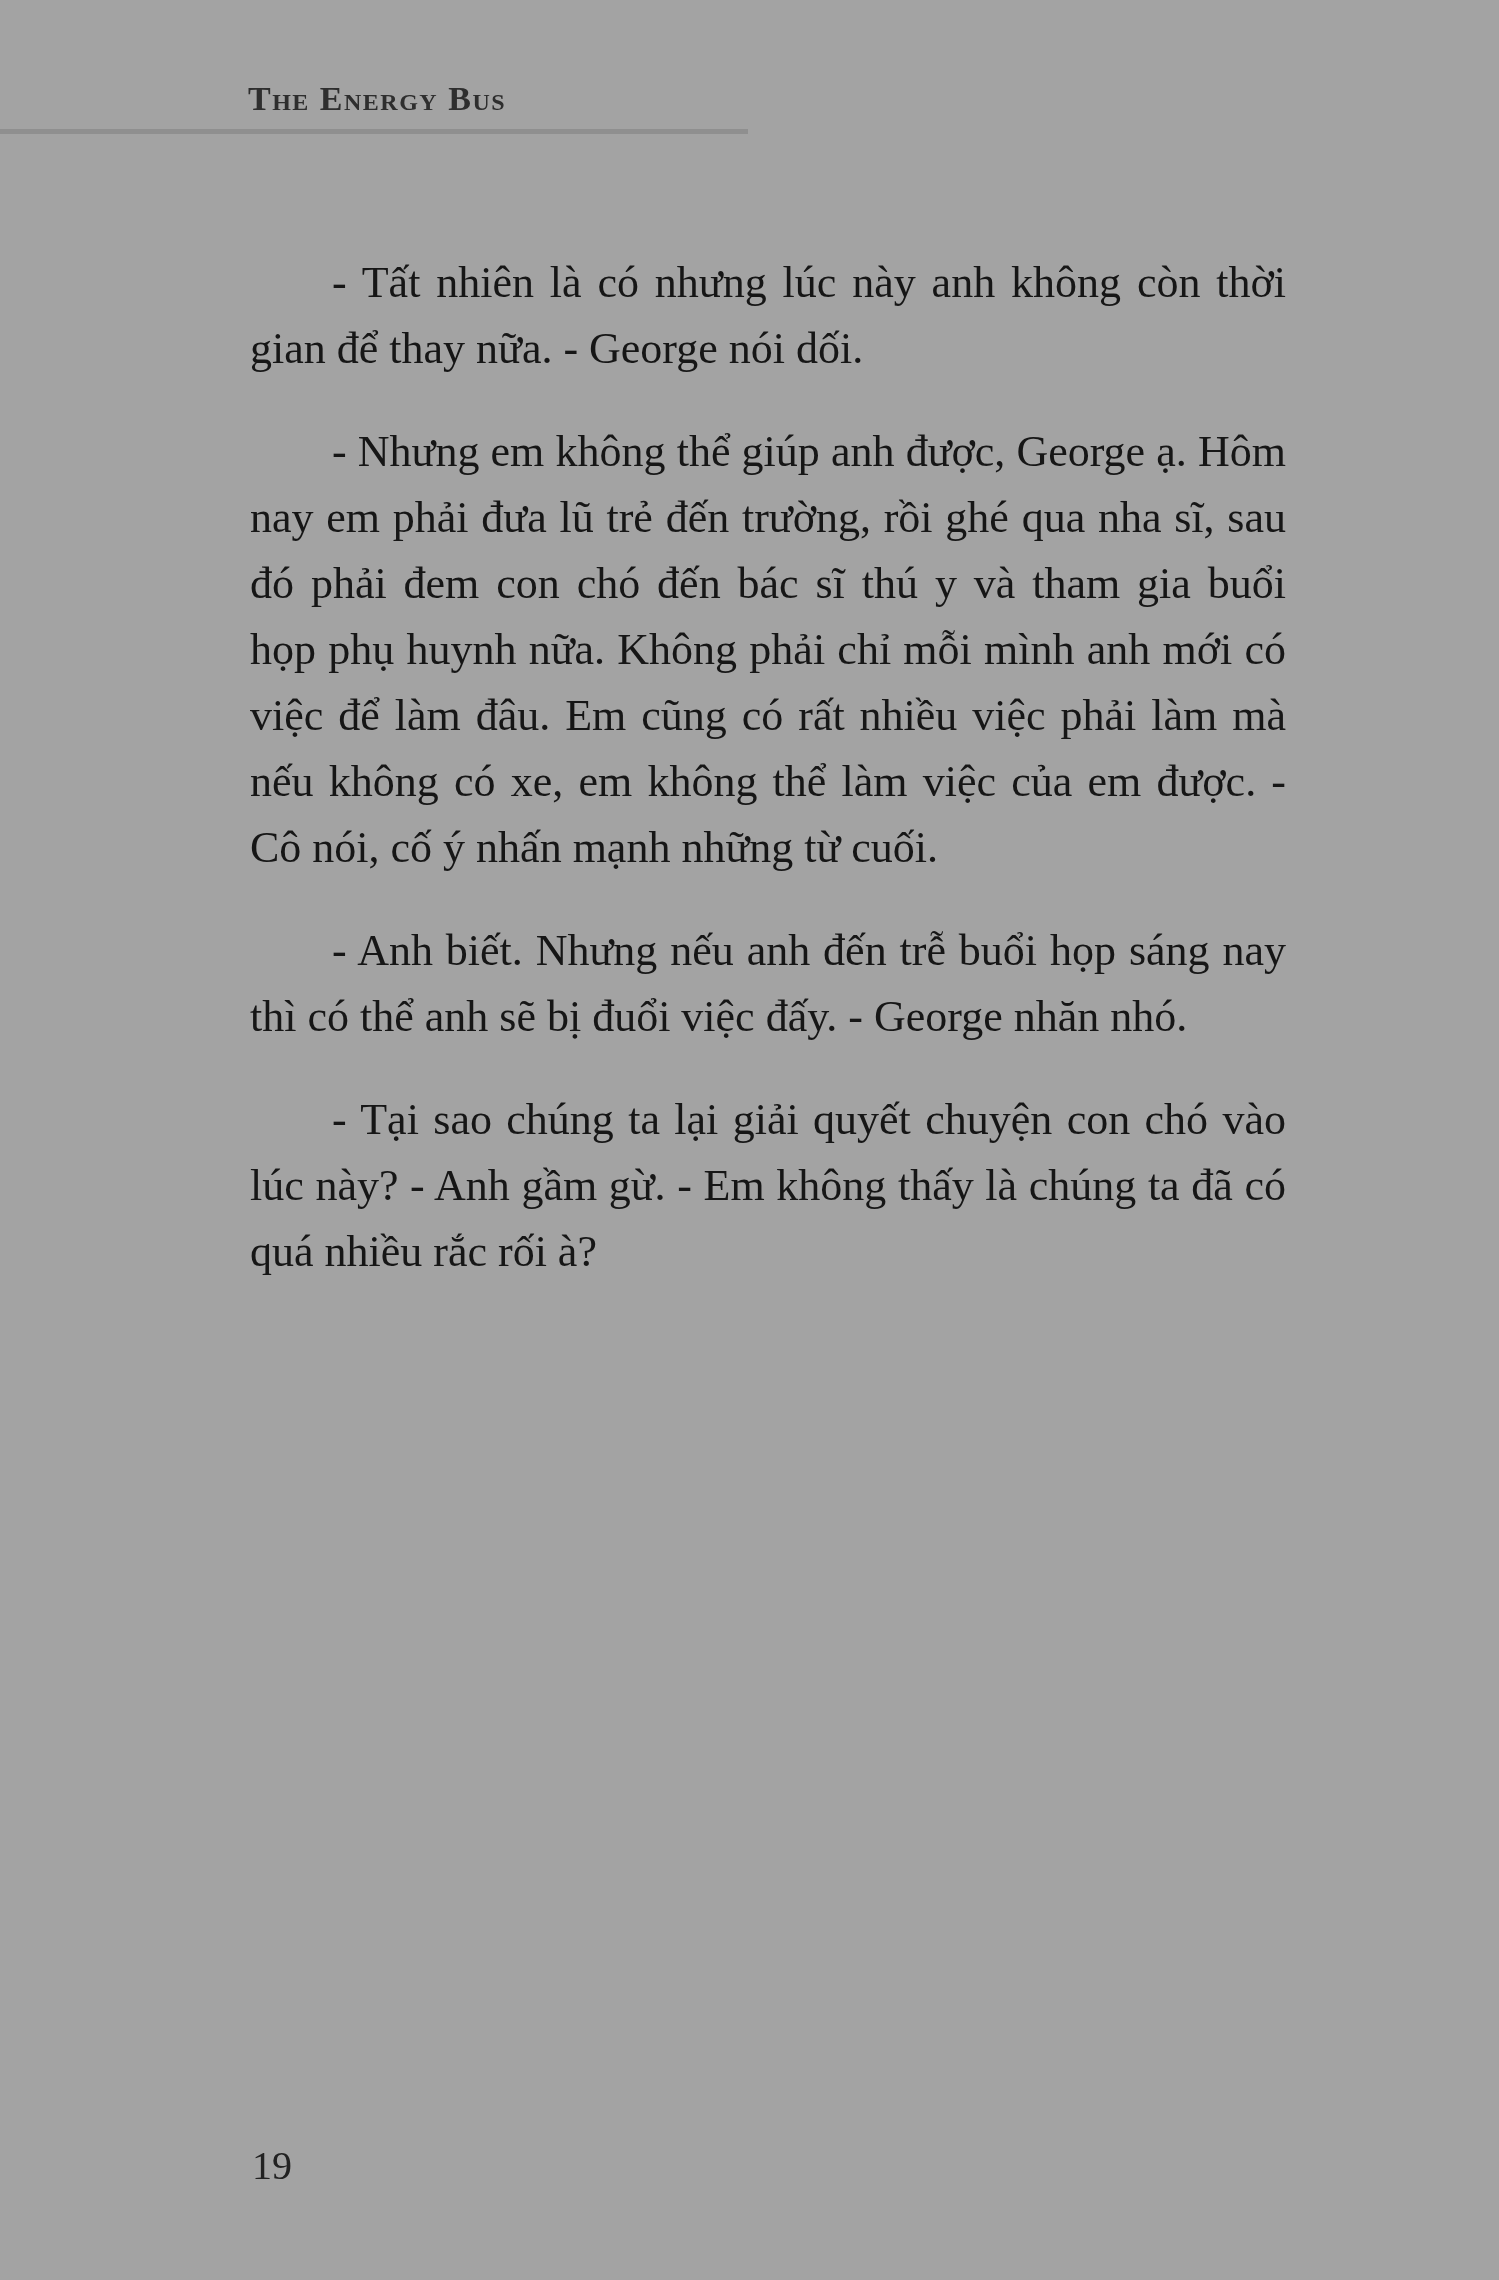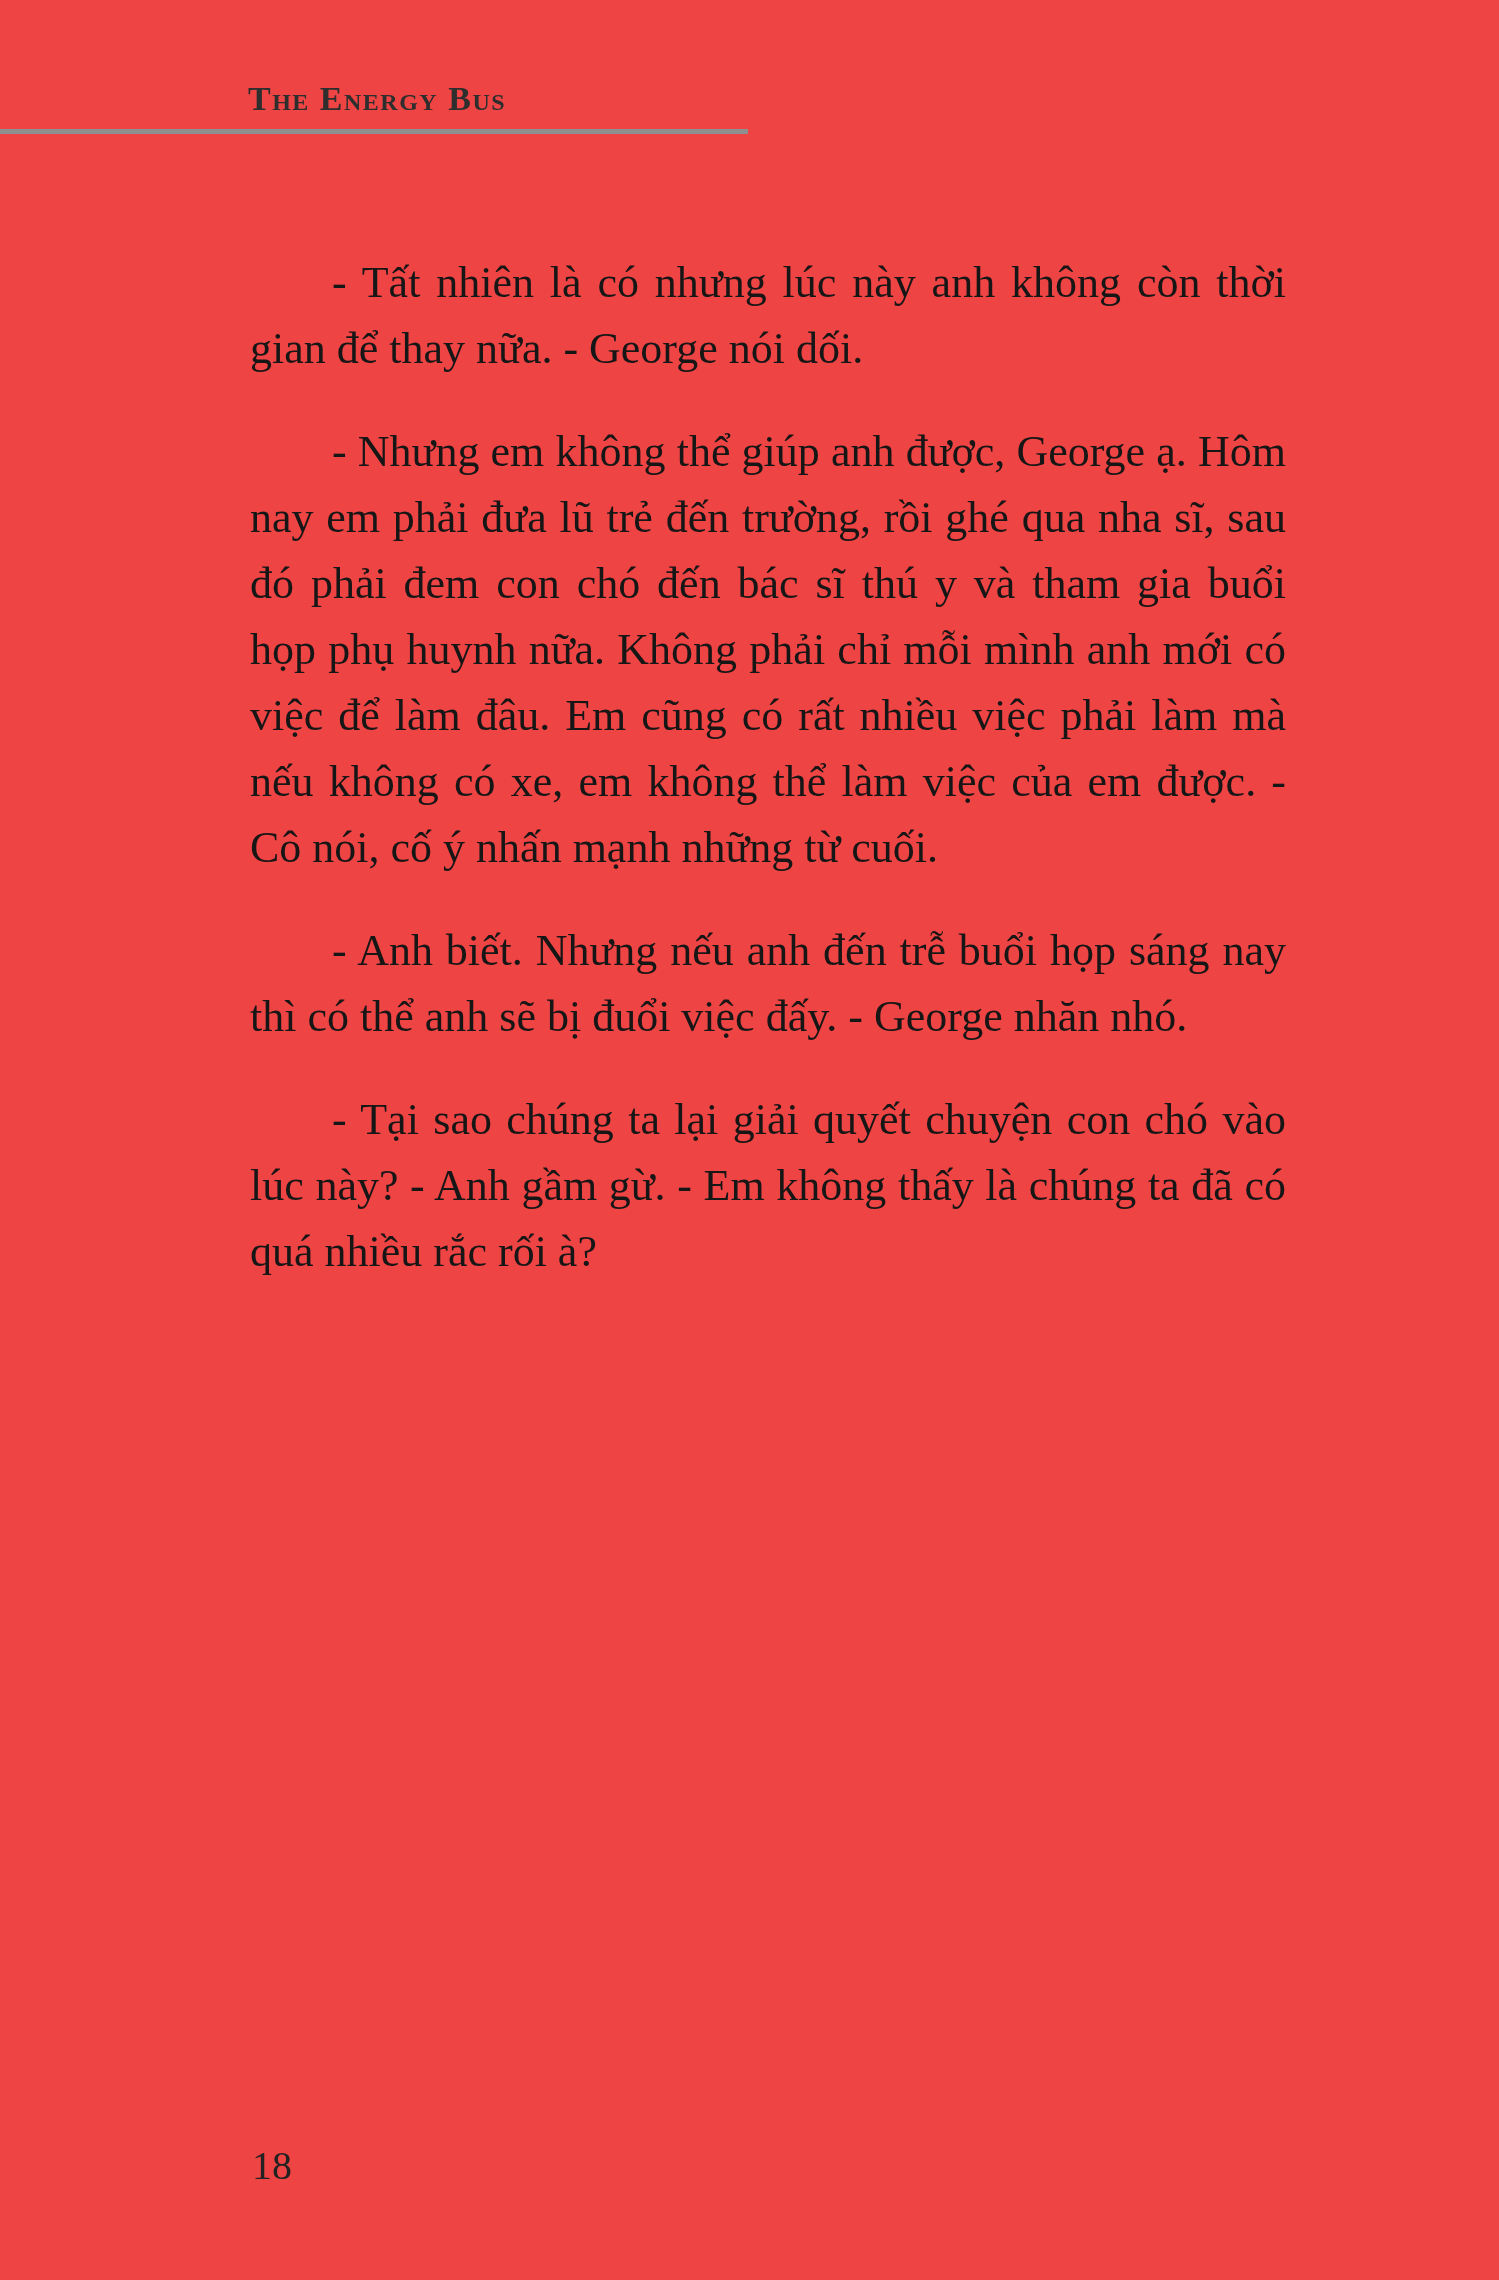--- a/index.html
+++ b/index.html
@@ -4,21 +4,21 @@
   <style>
     html, body {
       margin: 0;
       padding: 0;
       background: #ffffff;
     }
     .page {
       position: relative;
       width: 1499px;
       height: 2280px;
-      background: #ef4444;
+      background: #a3a3a3;
       overflow: hidden;
       font-family: "Liberation Serif", "DejaVu Serif", serif;
       color: #161616;
     }
     .header-title {
       position: absolute;
       left: 248px;
       top: 80px;
       font-variant: small-caps;
       font-weight: bold;
@@ -67,15 +67,15 @@
 
   <div class="header-rule"></div>
 
   <div class="body-text">
     <p>- Tất nhiên là có nhưng lúc này anh không còn thời gian để thay nữa. - George nói dối.</p>
     <p>- Nhưng em không thể giúp anh được, George ạ. Hôm nay em phải đưa lũ trẻ đến trường, rồi ghé qua nha sĩ, sau đó phải đem con chó đến bác sĩ thú y và tham gia buổi họp phụ huynh nữa. Không phải chỉ mỗi mình anh mới có việc để làm đâu. Em cũng có rất nhiều việc phải làm mà nếu không có xe, em không thể làm việc của em được. - Cô nói, cố ý nhấn mạnh những từ cuối.</p>
     <p>- Anh biết. Nhưng nếu anh đến trễ buổi họp sáng nay thì có thể anh sẽ bị đuổi việc đấy. - George nhăn nhó.</p>
     <p>- Tại sao chúng ta lại giải quyết chuyện con chó vào lúc này? - Anh gầm gừ. - Em không thấy là chúng ta đã có quá nhiều rắc rối à?</p>
   </div>
 
-  <div class="page-number">18</div>
+  <div class="page-number">19</div>
 
 </div>
 
 </body></html>

